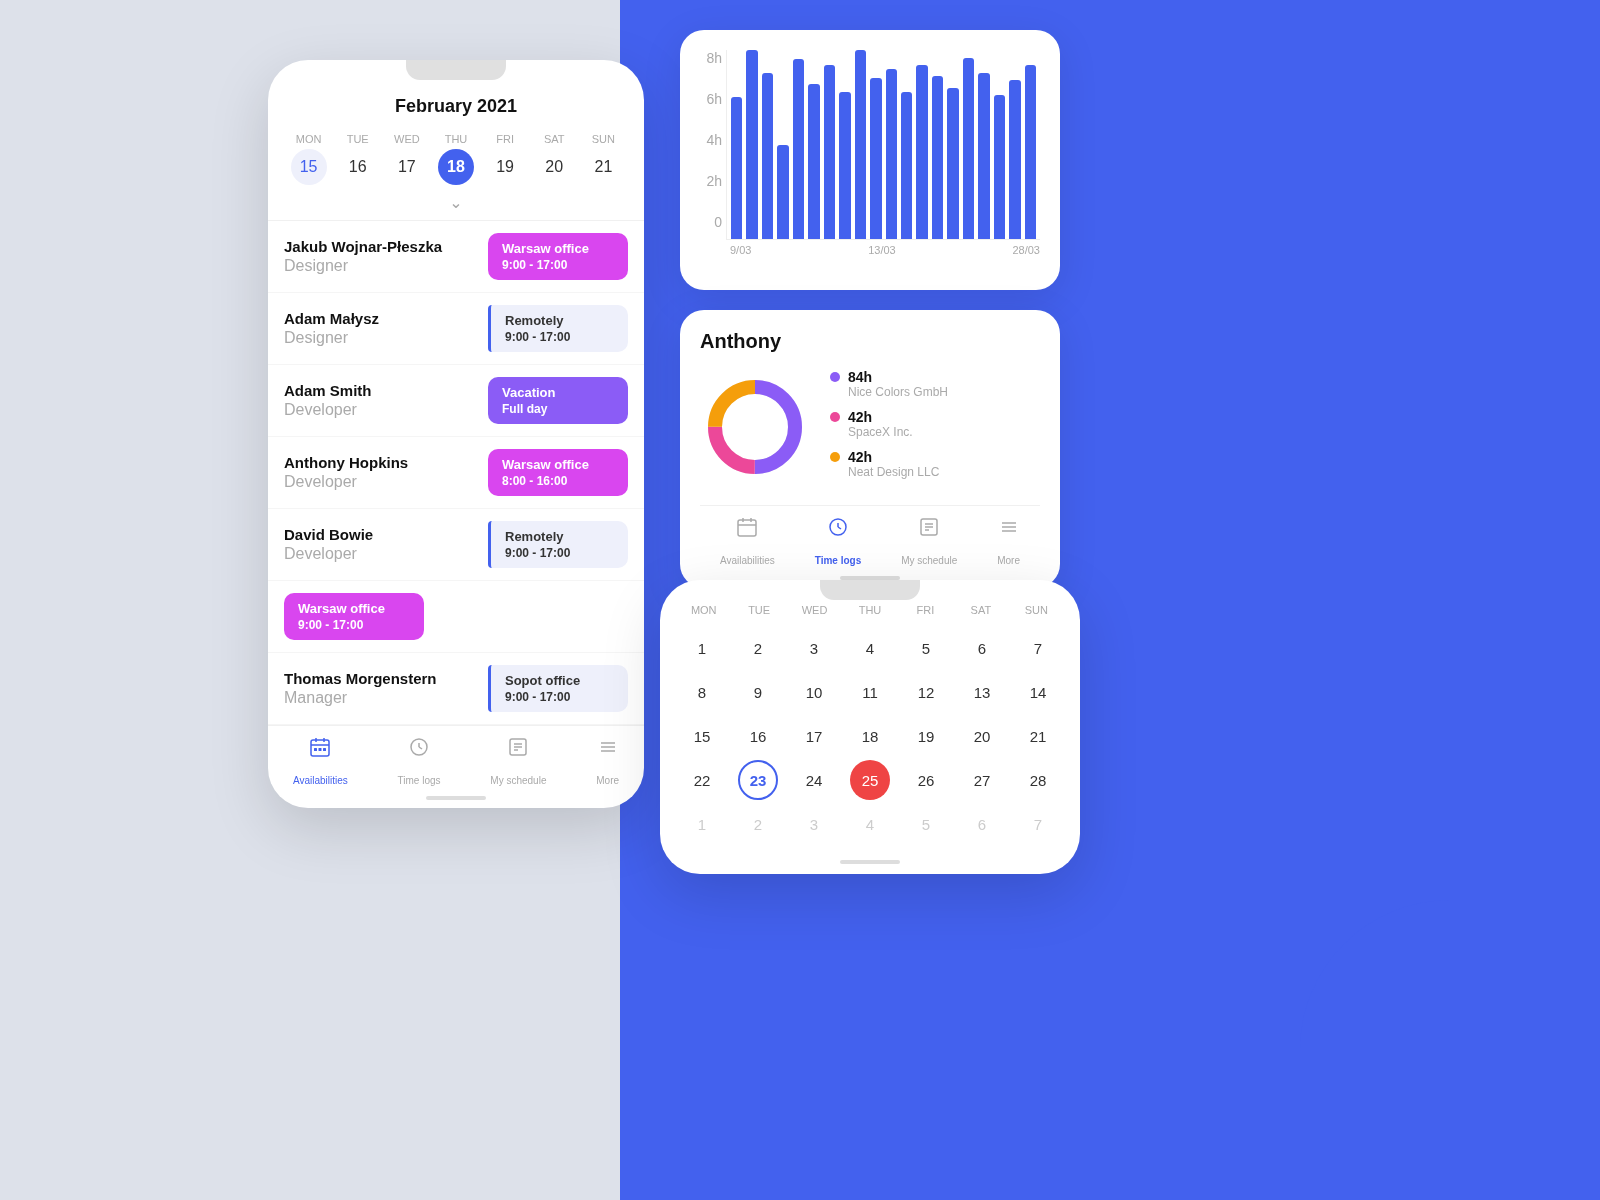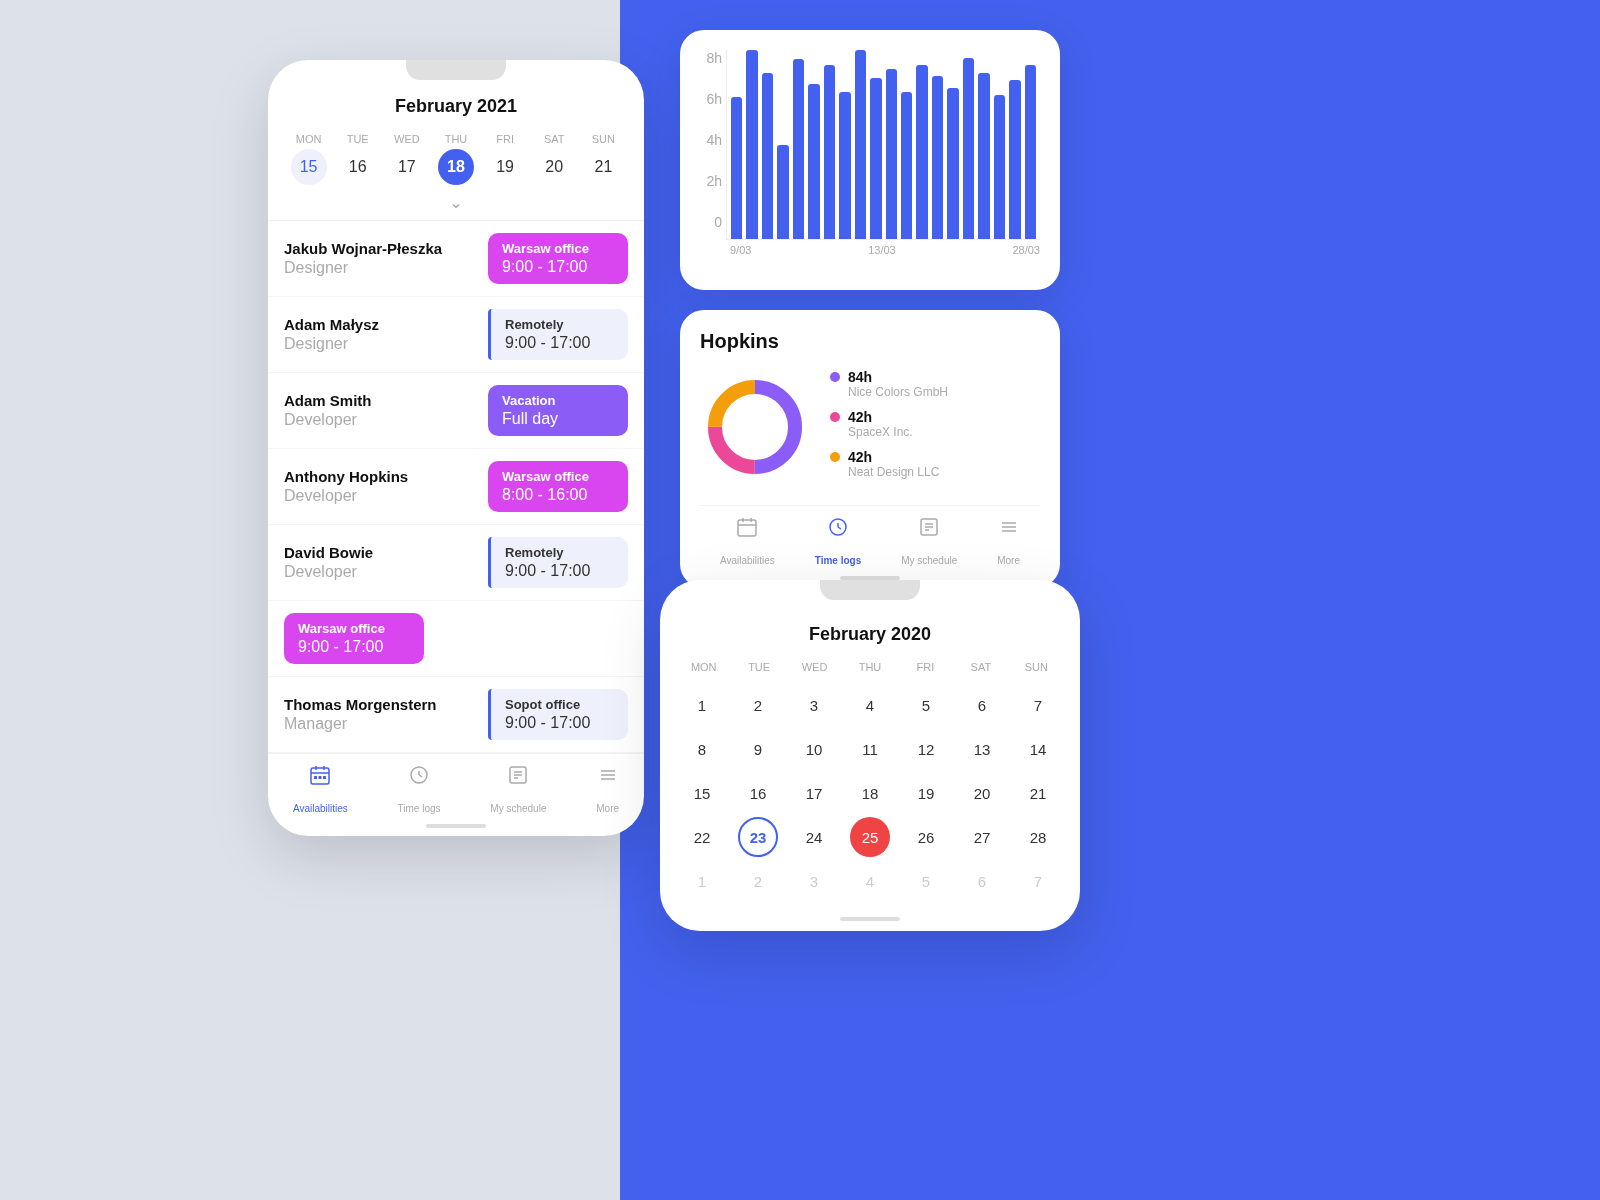--- a/index.html
+++ b/index.html
@@ -131,22 +131,22 @@
       background: #eef0fb;
       color: #333;
       border-left: 3px solid #4361EE;
       border-radius: 4px 10px 10px 4px;
     }
     .badge-purple {
       background: #8b5cf6;
       color: white;
     }
     .badge-time {
-      font-size: 16px;
-      font-weight: 400;
+      font-size: 12px;
+      font-weight: 700;
       margin-top: 2px;
     }
 
     .phone-nav {
       display: flex;
       justify-content: space-around;
       padding: 10px 0 6px;
       border-top: 1px solid #f0f0f0;
     }
     .nav-item {
@@ -533,21 +533,21 @@
     </div>
     <div style="display:flex; justify-content:space-between; padding:4px 0 0 30px; font-size:11px; color:#aaa;">
       <span>9/03</span>
       <span>13/03</span>
       <span>28/03</span>
     </div>
   </div>
 </div>
 
 <div class="panel-clients">
-  <div class="clients-title">Hopkins</div>
+  <div class="clients-title">Anthony</div>
   <div class="clients-content">
     <div>
       <svg class="donut-svg" viewBox="0 0 110 110">
 
         <circle cx="55" cy="55" r="40" fill="none" stroke="#f0f0f0" stroke-width="14"></circle>
 
         <circle cx="55" cy="55" r="40" fill="none" stroke="#8b5cf6" stroke-width="14" stroke-dasharray="125.7 125.7" stroke-dashoffset="0" transform="rotate(-90 55 55)"></circle>
 
         <circle cx="55" cy="55" r="40" fill="none" stroke="#ec4899" stroke-width="14" stroke-dasharray="62.8 188.5" stroke-dashoffset="-125.7" transform="rotate(-90 55 55)"></circle>
 
@@ -621,21 +621,20 @@
         </svg>
       </div>
       <span>More</span>
     </div>
   </div>
   <div class="phone-scroll-indicator" style="margin-top:4px;"></div>
 </div>
 
 <div class="phone-2">
   <div class="phone-notch"></div>
-  <div class="cal2-header">February 2020</div>
 
   <div class="cal2-weekdays">
     <div class="cal2-weekday">MON</div>
     <div class="cal2-weekday">TUE</div>
     <div class="cal2-weekday">WED</div>
     <div class="cal2-weekday">THU</div>
     <div class="cal2-weekday">FRI</div>
     <div class="cal2-weekday">SAT</div>
     <div class="cal2-weekday">SUN</div>
   </div>

